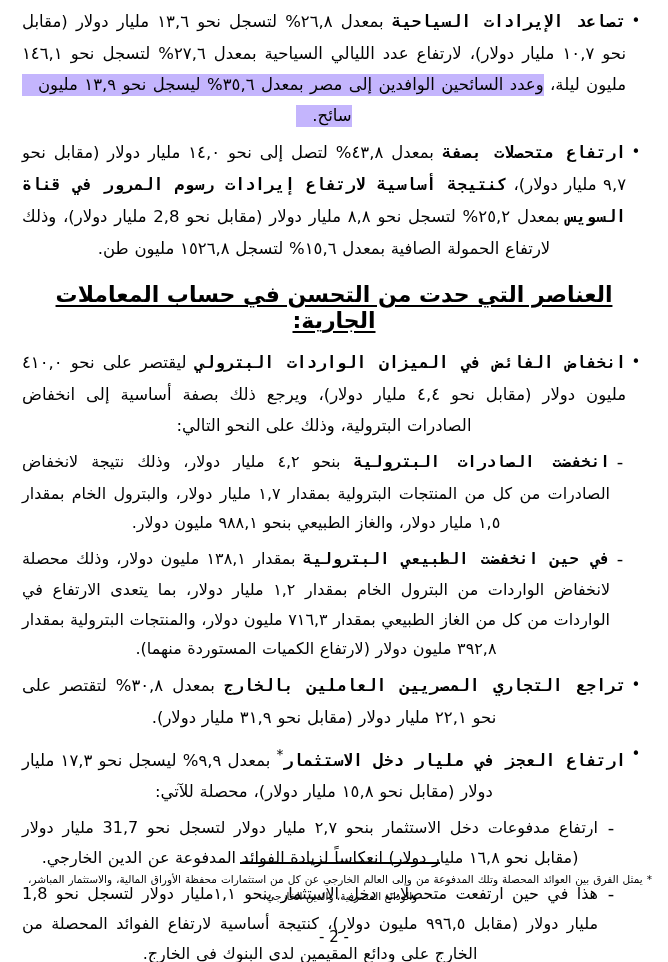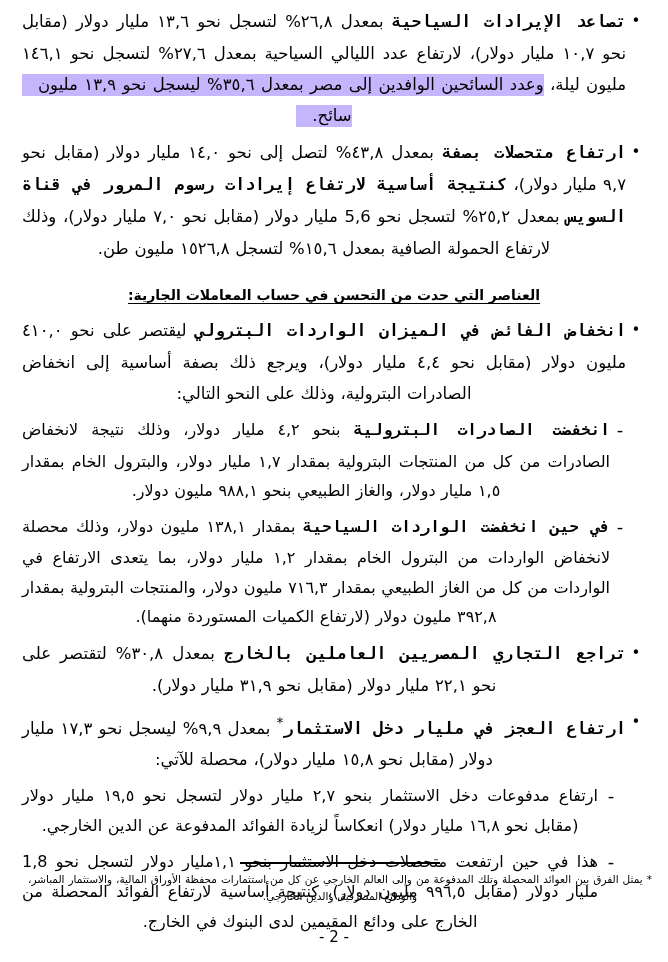--- a/index.html
+++ b/index.html
@@ -77,25 +77,25 @@
   .hl {
     background-color: #c4b5fd;
     padding: 1px 0 2px 16px;
     box-decoration-break: clone;
     -webkit-box-decoration-break: clone;
   }
 
   
   .section-heading {
     text-align: center;
-    font-size: 14px;
+    font-size: 22px;
     font-weight: bold;
     text-decoration: underline;
     text-underline-offset: 3px;
-    margin: 18px 0 7px 0;
+    margin: 18px 0 13px 0;
     line-height: 26px;
   }
 
   
   .sub-block {
     margin-right: 16px;
   }
   .sub-block .para {
     font-size: 16px;
     line-height: 29.5px;
@@ -146,53 +146,53 @@
 
 <div class="page">
 
   <div class="block">
     <div class="marker dot">•</div>
     <div class="para center-last"><b class="b">تصاعد الإيرادات السياحية</b><span> بمعدل ٢٦,٨% لتسجل نحو ١٣,٦ مليار دولار (مقابل نحو ١٠,٧ مليار دولار)، لارتفاع عدد الليالي السياحية بمعدل ٢٧,٦% لتسجل نحو ١٤٦,١ مليون ليلة، </span><span class="hl">وعدد السائحين الوافدين إلى مصر بمعدل ٣٥,٦% ليسجل نحو ١٣,٩ مليون سائح.</span></div>
   </div>
 
   <div class="block">
     <div class="marker dot">•</div>
-    <div class="para center-last"><b class="b">ارتفاع متحصلات بصفة</b><span> بمعدل ٤٣,٨% لتصل إلى نحو ١٤,٠ مليار دولار (مقابل نحو ٩,٧ مليار دولار)، </span><b class="b">كنتيجة أساسية لارتفاع إيرادات رسوم المرور في قناة السويس</b><span> بمعدل ٢٥,٢% لتسجل نحو 5,6 مليار دولار (مقابل نحو ٧,٠ مليار دولار)، وذلك لارتفاع الحمولة الصافية بمعدل ١٥,٦% لتسجل ١٥٢٦,٨ مليون طن.</span></div>
+    <div class="para center-last"><b class="b">ارتفاع متحصلات بصفة</b><span> بمعدل ٤٣,٨% لتصل إلى نحو ١٤,٠ مليار دولار (مقابل نحو ٩,٧ مليار دولار)، </span><b class="b">كنتيجة أساسية لارتفاع إيرادات رسوم المرور في قناة السويس</b><span> بمعدل ٢٥,٢% لتسجل نحو ٨,٨ مليار دولار (مقابل نحو 2,8 مليار دولار)، وذلك لارتفاع الحمولة الصافية بمعدل ١٥,٦% لتسجل ١٥٢٦,٨ مليون طن.</span></div>
   </div>
 
   <div class="section-heading">العناصر التي حدت من التحسن في حساب المعاملات الجارية:</div>
 
   <div class="block">
     <div class="marker dot">•</div>
     <div class="para center-last"><b class="b">انخفاض الفائض في الميزان الواردات البترولي</b><span> ليقتصر على نحو ٤١٠,٠ مليون دولار (مقابل نحو ٤,٤ مليار دولار)، ويرجع ذلك بصفة أساسية إلى انخفاض الصادرات البترولية، وذلك على النحو التالي:</span></div>
   </div>
 
   <div class="block sub-block">
     <div class="marker dash">-</div>
     <div class="para center-last"><b class="b">انخفضت الصادرات البترولية</b><span> بنحو ٤,٢ مليار دولار، وذلك نتيجة لانخفاض الصادرات من كل من المنتجات البترولية بمقدار ١,٧ مليار دولار، والبترول الخام بمقدار ١,٥ مليار دولار، والغاز الطبيعي بنحو ٩٨٨,١ مليون دولار.</span></div>
   </div>
 
   <div class="block sub-block">
     <div class="marker dash">-</div>
-    <div class="para center-last"><b class="b">في حين انخفضت الواردات السياحية</b><span> بمقدار ١٣٨,١ مليون دولار، وذلك محصلة لانخفاض الواردات من البترول الخام بمقدار ١,٢ مليار دولار، بما يتعدى الارتفاع في الواردات من كل من الغاز الطبيعي بمقدار ٧١٦,٣ مليون دولار، والمنتجات البترولية بمقدار ٣٩٢,٨ مليون دولار (لارتفاع الكميات المستوردة منهما).</span></div>
+    <div class="para center-last"><b class="b">في حين انخفضت الطبيعي البترولية</b><span> بمقدار ١٣٨,١ مليون دولار، وذلك محصلة لانخفاض الواردات من البترول الخام بمقدار ١,٢ مليار دولار، بما يتعدى الارتفاع في الواردات من كل من الغاز الطبيعي بمقدار ٧١٦,٣ مليون دولار، والمنتجات البترولية بمقدار ٣٩٢,٨ مليون دولار (لارتفاع الكميات المستوردة منهما).</span></div>
   </div>
 
   <div class="block">
     <div class="marker dot">•</div>
     <div class="para center-last"><b class="b">تراجع التجاري المصريين العاملين بالخارج</b><span> بمعدل ٣٠,٨% لتقتصر على نحو ٢٢,١ مليار دولار (مقابل نحو ٣١,٩ مليار دولار).</span></div>
   </div>
 
   <div class="block">
     <div class="marker dot">•</div>
     <div class="para center-last"><b class="b">ارتفاع العجز في مليار دخل الاستثمار</b><sup>*</sup><span> بمعدل ٩,٩% ليسجل نحو ١٧,٣ مليار دولار (مقابل نحو ١٥,٨ مليار دولار)، محصلة للآتي:</span></div>
   </div>
 
   <div class="block indent-block">
     <div class="marker dash dash-wide">-</div>
-    <div class="para center-last">ارتفاع مدفوعات دخل الاستثمار بنحو ٢,٧ مليار دولار لتسجل نحو ١٩,٥ مليار دولار (مقابل نحو ١٦,٨ مليار دولار) انعكاساً لزيادة الفوائد المدفوعة عن الدين الخارجي.</div>
+    <div class="para center-last">ارتفاع مدفوعات دخل الاستثمار بنحو ٢,٧ مليار دولار لتسجل نحو 31,7 مليار دولار (مقابل نحو ١٦,٨ مليار دولار) انعكاساً لزيادة الفوائد المدفوعة عن الدين الخارجي.</div>
   </div>
 
   <div class="block indent-block">
     <div class="marker dash dash-wide">-</div>
     <div class="para center-last">هذا في حين ارتفعت متحصلات دخل الاستثمار بنحو ١,١مليار دولار لتسجل نحو 1,8 مليار دولار (مقابل ٩٩٦,٥ مليون دولار)، كنتيجة أساسية لارتفاع الفوائد المحصلة من الخارج على ودائع المقيمين لدى البنوك في الخارج.</div>
   </div>
 
   <div class="footnote-wrap">
     <div class="footnote-rule"></div>
     <div class="footnote"><span>*</span> <span>يمثل الفرق بين العوائد المحصلة وتلك المدفوعة من وإلى العالم الخارجي عن كل من استثمارات محفظة الأوراق المالية، والاستثمار المباشر، والودائع المصرفية، والدين الخارجي.</span></div>

